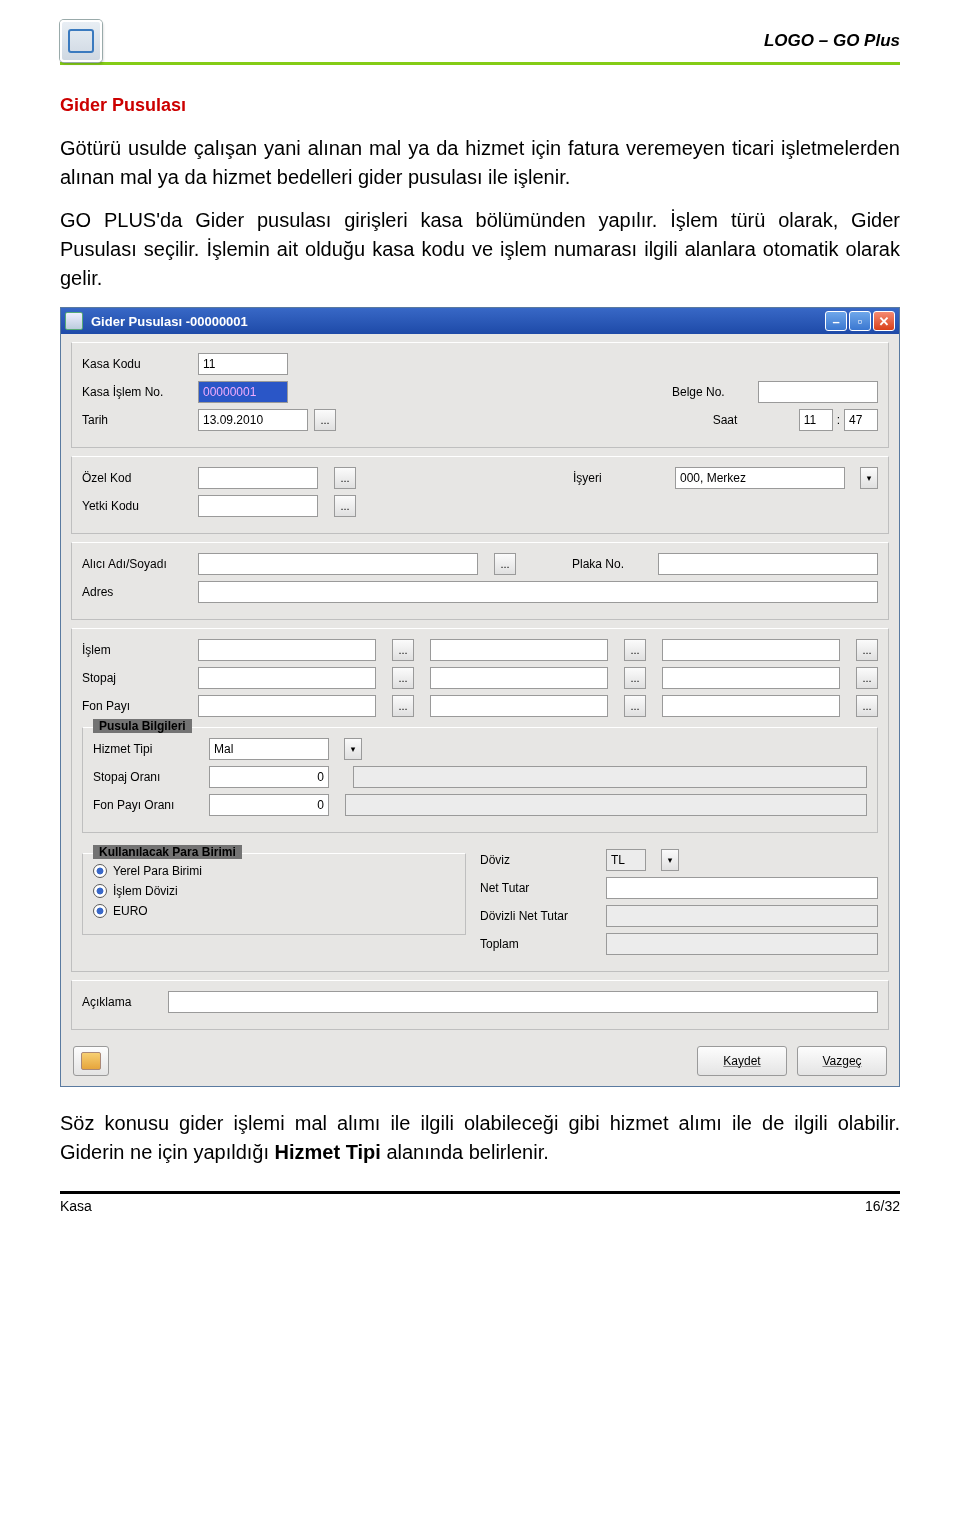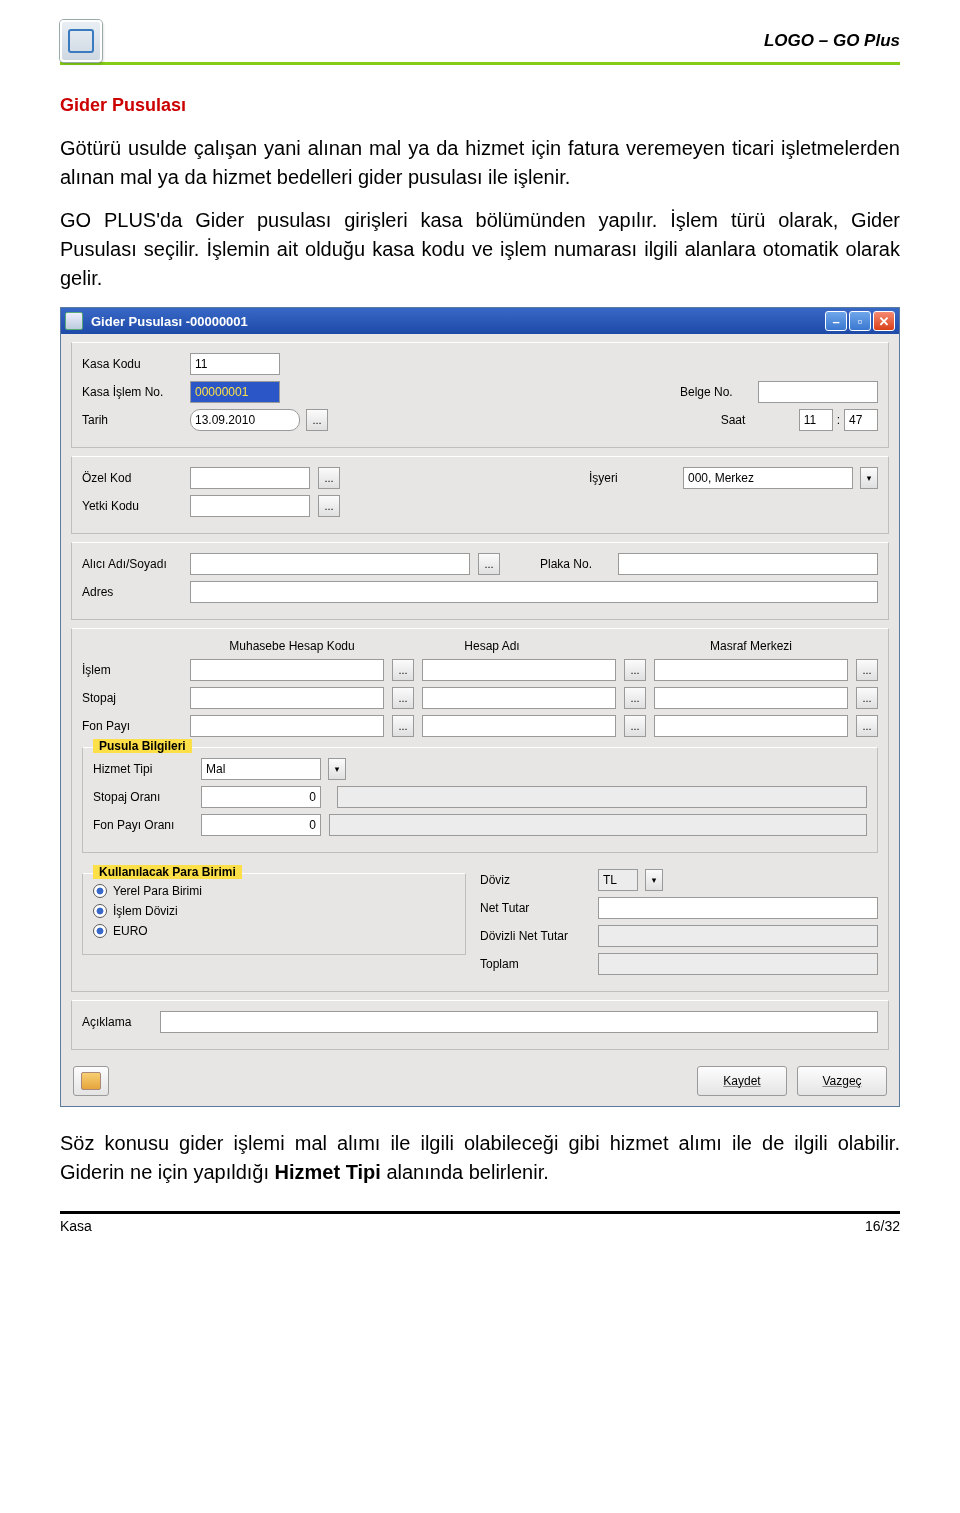--- a/index.html
+++ b/index.html
@@ -19,27 +19,27 @@
   .titlebar { background: linear-gradient(#3868c6,#1e4aa8); color: #fff; display: flex; align-items: center; padding: 2px 4px; height: 26px; }
   .title-ico { width: 18px; height: 18px; background: linear-gradient(#eef,#bcd); border:1px solid #5a7; border-radius:2px; margin-right:8px; }
   .titlebar .title { font-weight: bold; font-size: 13px; flex: 1; }
   .winctrl { display:flex; gap:2px; }
   .winctrl .btn { width:22px; height:20px; border:1px solid #fff; border-radius:3px; display:flex; align-items:center; justify-content:center; font-size:13px; font-weight:bold; }
   .btn-min,.btn-max { background: linear-gradient(#6fa7ea,#3a77d0); color:#fff; }
   .btn-close { background: linear-gradient(#f58a72,#d9401a); color:#fff; }
 
   .panel { border: 1px solid #bfbfbf; border-top: 1px solid #fff; margin: 8px 10px; padding: 10px; background: #e7e6e4; position: relative; }
   .panel.inner { margin: 10px 0 0 0; }
-  .legend { position: absolute; top: -9px; left: 10px; background: #fde047; padding: 0 6px; font-weight: bold; font-size: 12px; }
-
-  .row { display: flex; align-items: center; margin-bottom: 6px; gap: 8px; }
+  .legend { position: absolute; top: -9px; left: 10px; background: #737373; padding: 0 6px; font-weight: bold; font-size: 12px; }
+
+  .row { display: flex; align-items: center; margin-bottom: 6px; gap: 16px; }
   .lbl { width: 100px; font-size: 12px; }
   .input, .select { background: #fff; border: 1px solid #9a9a9a; height: 22px; padding: 2px 4px; font-size: 12px; font-family: inherit; }
-  .input.sel { background: #2a56c7; color:#fde047; }
-  .input.date { width: 110px; border-radius: 10px; }
+  .input.sel { background: #2a56c7; color:#f0abfc; }
+  .input.date { width: 110px; }
   .input.ro { background:#ececec; } .w90 { width: 90px; } .w120 { width:120px; } .w170 { width: 170px; margin-left: 32px; } .w280 { width: 280px; }
   .ellips { width:22px; height:22px; border:1px solid #9a9a9a; background:linear-gradient(#fbfbfb,#e0e0e0); display:flex; align-items:center; justify-content:center; font-size:11px; cursor:pointer; }
   .dropbtn { width:18px; height:22px; border:1px solid #9a9a9a; background:linear-gradient(#fbfbfb,#e0e0e0); display:flex; align-items:center; justify-content:center; font-size:9px; margin-left:-1px; }
 
   .grid-head { display:flex; margin-left:110px; font-size:12px; margin-bottom:6px; gap:0; }
   .gh1 { width:200px; text-align:center; }
   .gh2 { width:200px; text-align:center; }
   .gh3 { width:200px; text-align:right; }
 
   .radio { width:14px; height:14px; border-radius:50%; border:1px solid #5a5a5a; background:radial-gradient(#3a68c8 35%, #fff 45%); margin-right:6px; }
@@ -139,25 +139,20 @@
         <div class="lbl" style="width:70px">Plaka No.</div>
         <input class="input" style="flex: 1 1 0%;">
       </div>
       <div class="row">
         <div class="lbl">Adres</div>
         <input class="input" style="flex: 1 1 0%;">
       </div>
     </div>
 
     <div class="panel">
-      <div class="grid-head">
-        <div class="gh1">Muhasebe Hesap Kodu</div>
-        <div class="gh2">Hesap Adı</div>
-        <div class="gh3">Masraf Merkezi</div>
-      </div>
       <div class="row">
         <div class="lbl">İşlem</div>
         <input class="input" style="flex: 1 1 0%;">
           <div class="ellips">...</div>
         <input class="input" style="flex: 1 1 0%;">
           <div class="ellips">...</div>
         <input class="input" style="flex: 1 1 0%;">
           <div class="ellips">...</div>
       </div>
       <div class="row">

